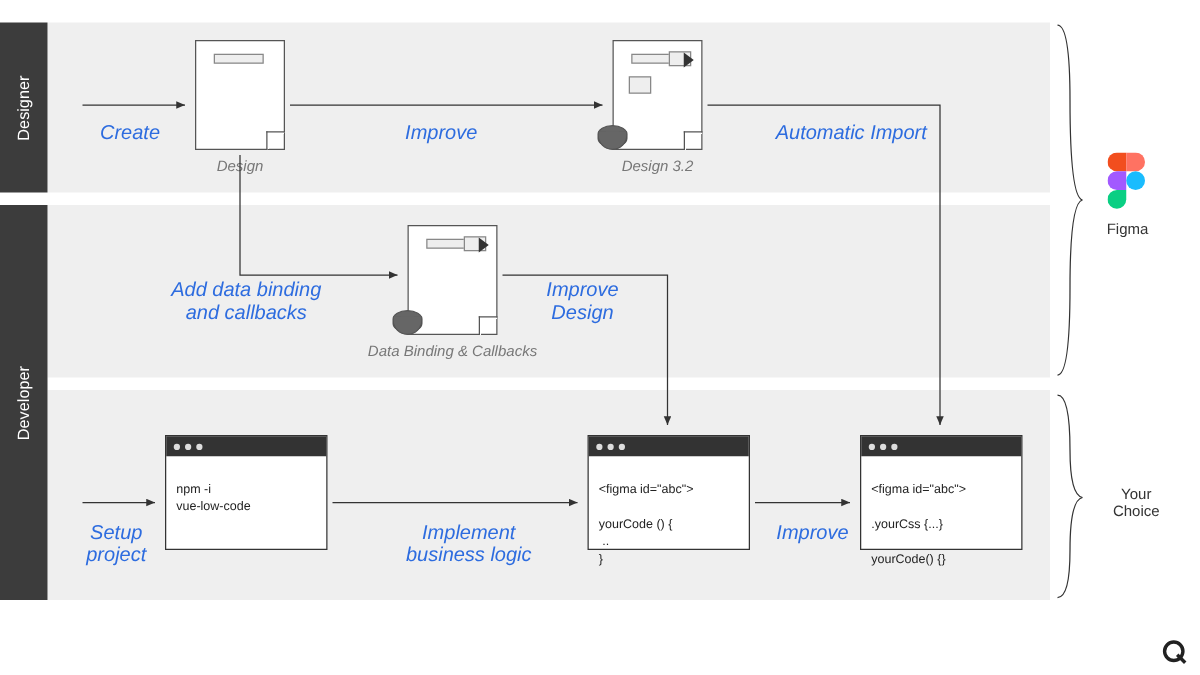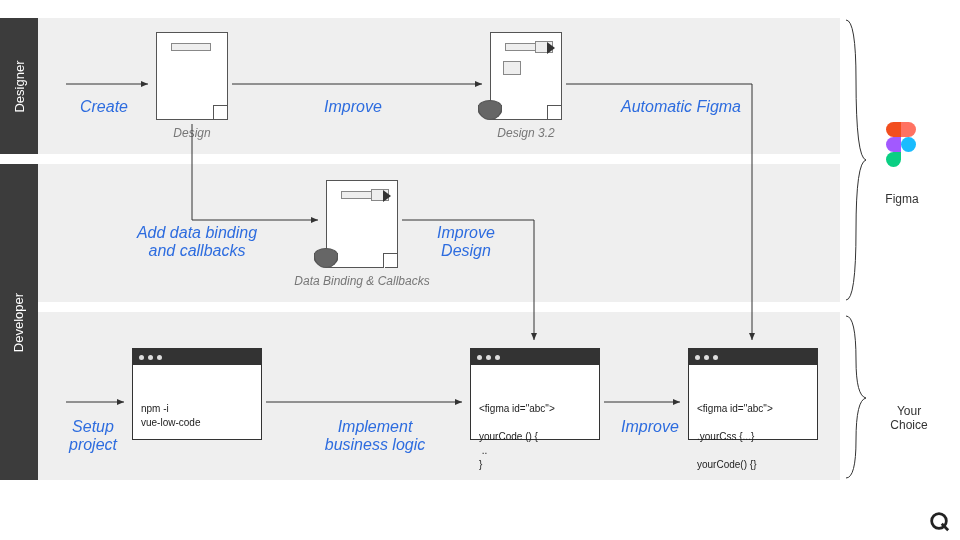--- a/index.html
+++ b/index.html
@@ -14,23 +14,23 @@
   .doc .slot { position: absolute; border: 1px solid #888; background: #eee; }
   .doc .slot.top { left: 14px; top: 10px; width: 40px; height: 8px; }
   .doc .slot.export { left: 44px; top: 8px; width: 18px; height: 12px; }
   .doc .slot.mid { left: 12px; top: 28px; width: 18px; height: 14px; }
   .doc .arrow-badge { position: absolute; left: 58px; top: 8px; width: 0; height: 0; border-top: 6px solid transparent; border-bottom: 6px solid transparent; border-left: 8px solid #333; }
   .db-badge { position: absolute; width: 24px; height: 18px; border: 1px solid #555; border-radius: 50%/40%; background: #666; }
   .db-badge::before { content: ""; position: absolute; left: -1px; right: -1px; top: 4px; height: 14px; background: #666; border: 1px solid #555; border-top: none; border-radius: 0 0 12px 12px; }
   .window { position: absolute; width: 130px; height: 92px; border: 1px solid #333; background: #fff; }
   .window .titlebar { height: 16px; background: #333; display: flex; align-items: center; padding-left: 6px; gap: 4px; }
   .window .titlebar .dot { width: 5px; height: 5px; border-radius: 50%; background: #ddd; }
-  .window .body { padding: 4px 8px; font-size: 10px; line-height: 1.4; color: #222; white-space: pre; font-family: Arial, sans-serif; margin-top: 33px; }
+  .window .body { padding: 20px 8px; font-size: 10px; line-height: 1.4; color: #222; white-space: pre; font-family: Arial, sans-serif; }
   svg.arrows { position: absolute; left: 0; top: 0; pointer-events: none; }
-  .side-label { position: absolute; font-size: 12px; color: #333; text-align: center; margin-top: 16px; }
+  .side-label { position: absolute; font-size: 12px; color: #333; text-align: center; }
 </style>
 </head>
 <body>
 
 <div class="lane-band" style="top:18px; width:802px; height:136px;"></div>
 <div class="lane-band" style="top:164px; width:802px; height:138px;"></div>
 <div class="lane-band" style="top:312px; width:802px; height:168px;"></div>
 
 <div class="lane-label" style="top:18px; height:136px;">
   <span>Designer</span>
@@ -92,21 +92,21 @@
   </div>
   <div class="body">&lt;figma id="abc"&gt;
 
 .yourCss {...}
 
 yourCode() {}</div>
 </div>
 
 <div class="edge-label" style="left:74px; top:98px; width:60px;">Create</div>
 <div class="edge-label" style="left:318px; top:98px; width:70px;">Improve</div>
-<div class="edge-label" style="left:616px; top:98px; width:130px;">Automatic Figma</div>
+<div class="edge-label" style="left:616px; top:98px; width:130px;">Automatic Import</div>
 <div class="edge-label" style="left:132px; top:224px; width:130px; white-space:pre;">Add data binding
 and callbacks</div>
 <div class="edge-label" style="left:416px; top:224px; width:100px;">Improve Design</div>
 <div class="edge-label" style="left:58px; top:418px; width:70px; white-space:pre;">Setup
 project</div>
 <div class="edge-label" style="left:320px; top:418px; width:110px; white-space:pre;">Implement
 business logic</div>
 <div class="edge-label" style="left:620px; top:418px; width:60px;">Improve</div>
 
 <svg class="arrows" width="960" height="540">

